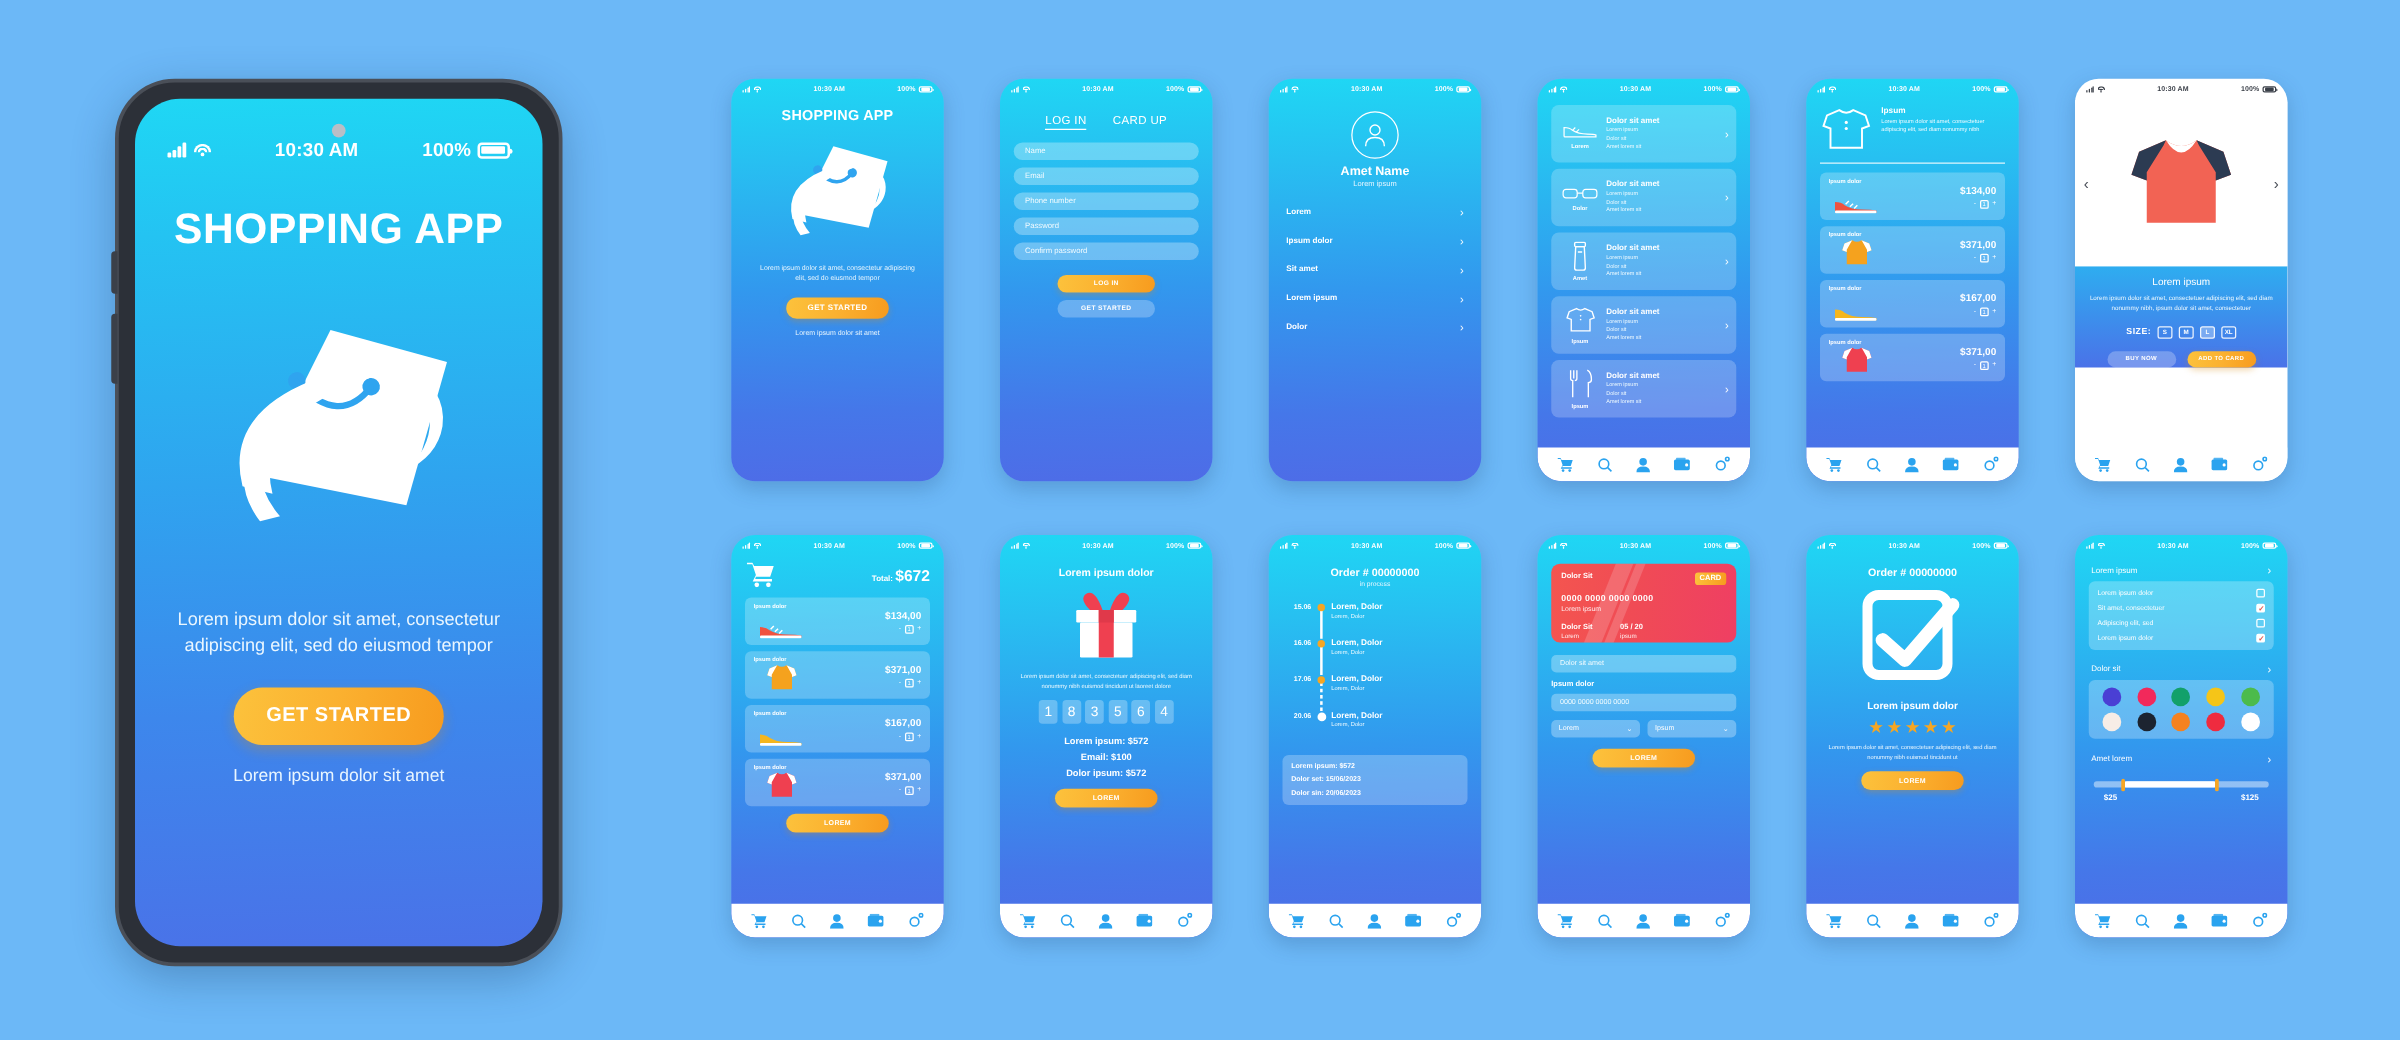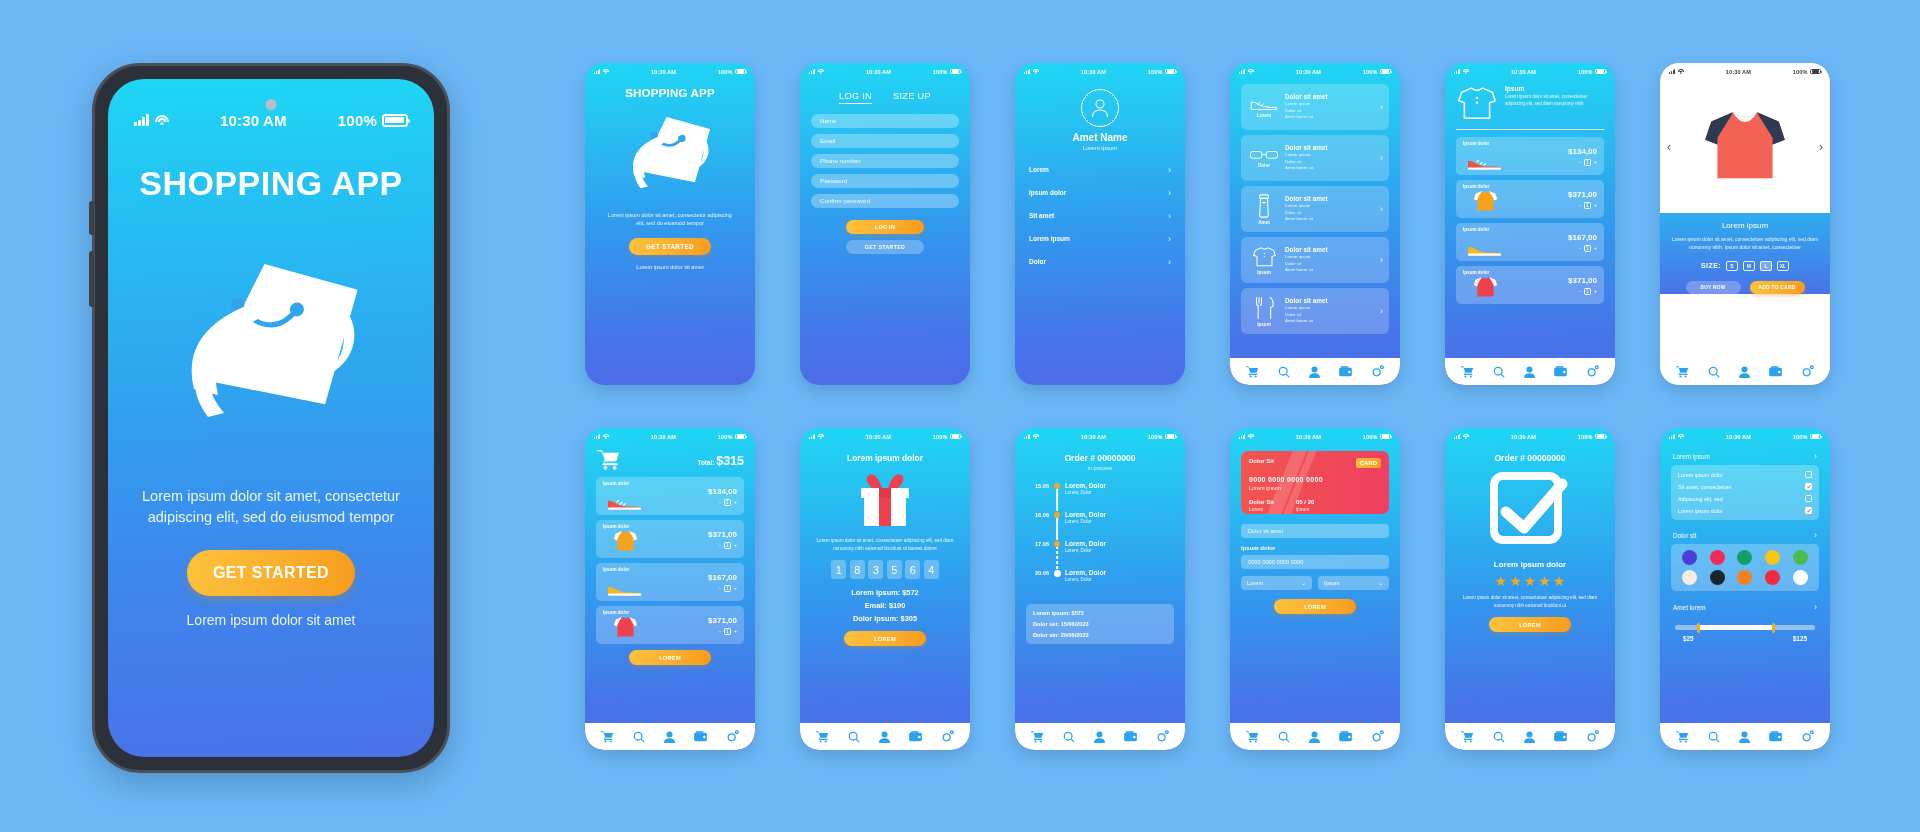--- a/index.html
+++ b/index.html
@@ -435,21 +435,21 @@
         <span class="g">
             <span>100%</span>
           <span class="batt s">
               <i></i>
             </span>
           </span>
       </div>
       <div class="body-pad">
         <div class="tabs">
           <span class="active">LOG IN</span>
-          <span>SIZE UP</span>
+          <span>CARD UP</span>
         </div>
         <div class="field">Name</div>
         <div class="field">Email</div>
         <div class="field">Phone number</div>
         <div class="field">Password</div>
         <div class="field">Confirm password</div>
         <div class="orange-btn s2-login">LOG IN</div>
         <div class="ghost-btn s2-start">GET STARTED</div>
       </div>
     </div>
@@ -916,21 +916,21 @@
           </span>
       </div>
       <div class="body-pad">
         <div class="cart-head">
           <span><svg width="26" height="20" viewBox="0 0 16 14" fill="#fff">
                 <path d="M0 0h3l1 2h11l-2 6H5l-.4 1.3H14v1.3H3.2L5 7 3 1H0z"></path>
                 <circle cx="5.5" cy="12.5" r="1.3"></circle>
                 <circle cx="12" cy="12.5" r="1.3"></circle>
               </svg></span>
           <span class="cart-total"><span>Total:</span>
-            <b>$315</b></span>
+            <b>$672</b></span>
         </div>
         <div class="prow">
           <span class="plabel">Ipsum dolor</span>
           <span class="pimg">
             <svg width="38" height="17" viewBox="0 0 44 20">
                 <path d="M2 16 L2 9 q6 0 9 3 q6 4 17 4 q8 0 13 1 l0 2 L3 19 q-1 0 -1 -1z" fill="#f0523f"></path>
                 <path d="M12 11 l3 -3M16 13.5 l3 -3M20 15 l3 -3" stroke="#fff" stroke-width="1.4"></path>
                 <rect x="2" y="17" width="39" height="2.6" fill="#fff" rx="1"></rect>
               </svg>
             </span>
@@ -1075,21 +1075,21 @@
           <span class="pin">1</span>
           <span class="pin">8</span>
           <span class="pin">3</span>
           <span class="pin">5</span>
           <span class="pin">6</span>
           <span class="pin">4</span>
         </div>
         <div class="s8-lines">
           <div>Lorem ipsum: $572</div>
           <div>Email: $100</div>
-          <div>Dolor ipsum: $305</div>
+          <div>Dolor ipsum: $572</div>
         </div>
         <div class="orange-btn s8-cta">LOREM</div>
       </div>
       <div class="tabbar">
         <span>
             <svg width="13" height="12" viewBox="0 0 16 14" fill="#2aa3ef">
               <path d="M0 0h3l1 2h11l-2 6H5l-.4 1.3H14v1.3H3.2L5 7 3 1H0z"></path>
               <circle cx="5.5" cy="12.5" r="1.3"></circle>
               <circle cx="12" cy="12.5" r="1.3"></circle>
             </svg>

